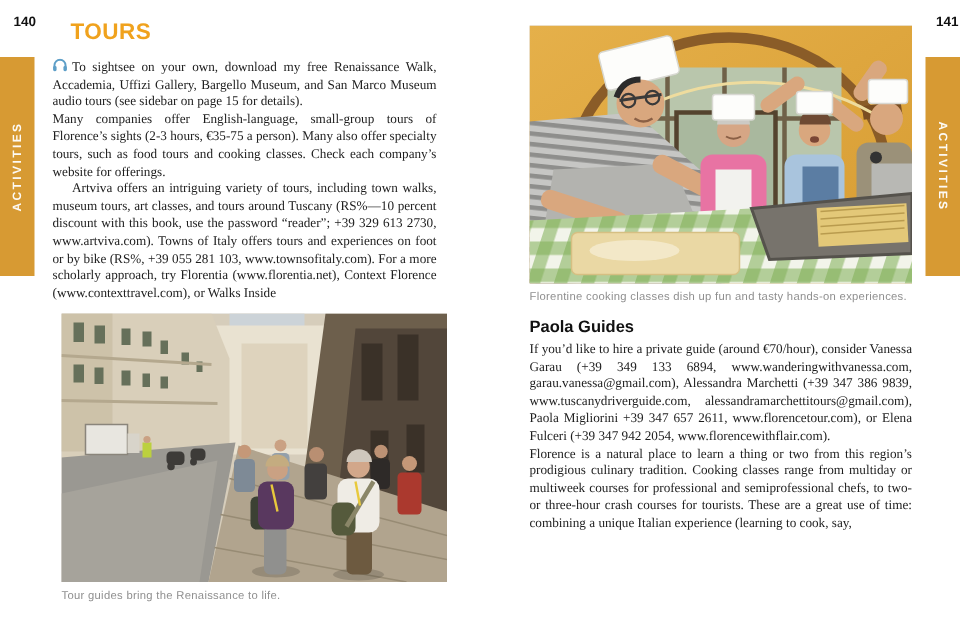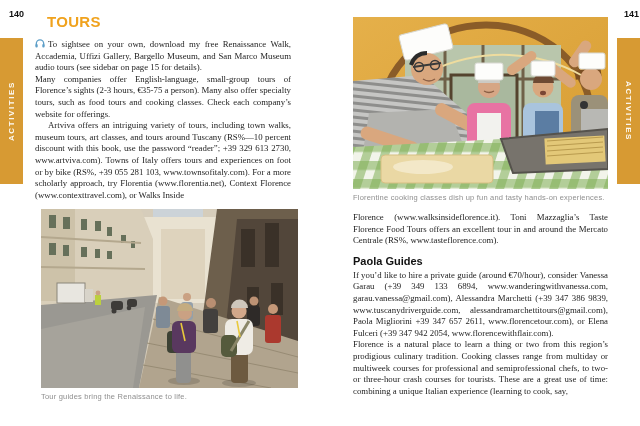--- a/index.html
+++ b/index.html
@@ -276,21 +276,20 @@
         <g stroke="#b99b4e" stroke-width="1">
           <line x1="194" y1="124" x2="250" y2="120"></line>
             <line x1="194" y1="129" x2="250" y2="125"></line>
           <line x1="194" y1="134" x2="250" y2="130"></line>
             <line x1="194" y1="139" x2="250" y2="135"></line>
         </g>
       </svg>
       <figcaption>Florentine cooking classes dish up fun and tasty hands-on experiences.</figcaption>
     </figure>
 
-    <p class="body mt"><b>Florence</b> (www.walksinsideflorence.it). Toni Mazzaglia’s <b>Taste Florence Food Tours</b> offers an excellent tour in and around the Mercato Centrale (RS%, www.tasteflorence.com).</p>
 
     <h2 class="subhead">Paola Guides</h2>
 
     <p class="body">If you’d like to hire a private guide (around €70/hour), consider <b>Vanessa Garau</b> (+39 349 133 6894, www.wanderingwithvanessa.com, garau.vanessa@gmail.com), <b>Alessandra Marchetti</b> (+39 347 386 9839, www.tuscanydriverguide.com, alessandramarchettitours@gmail.com), <b>Paola Migliorini</b> +39 347 657 2611, www.florencetour.com), or <b>Elena Fulceri</b> (+39 347 942 2054, www.florencewithflair.com).</p>
 
 
     <p class="body">Florence is a natural place to learn a thing or two from this region’s prodigious culinary tradition. Cooking classes range from multiday or multiweek courses for professional and semiprofessional chefs, to two- or three-hour crash courses for tourists. These are a great use of time: combining a unique Italian experience (learning to cook, say,</p>
   </div>
 
 </div>

